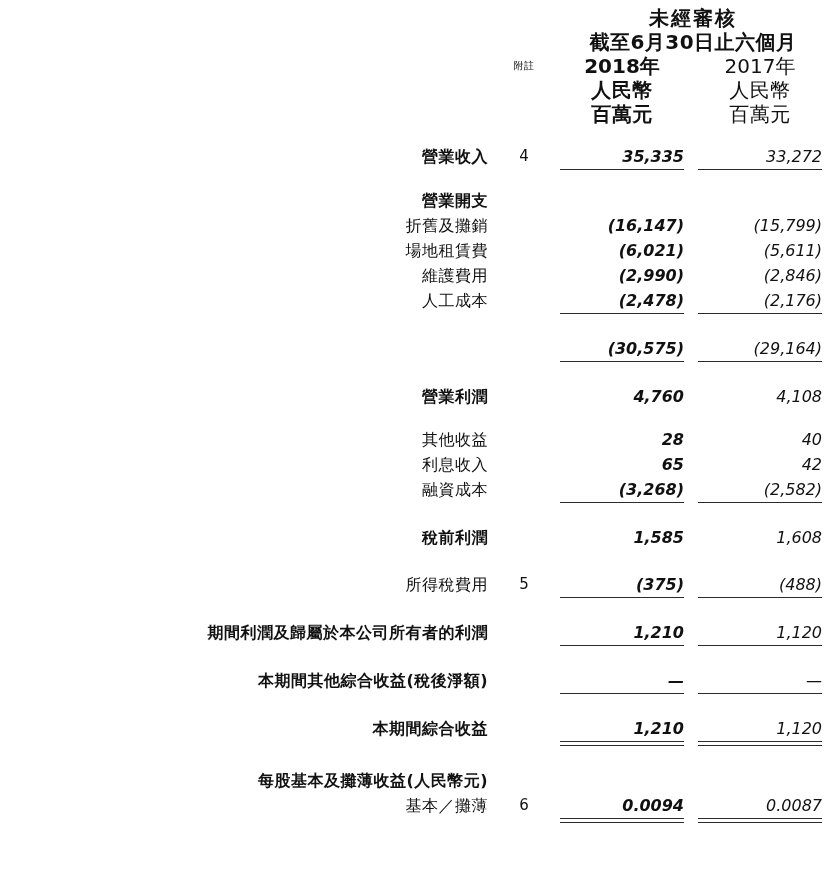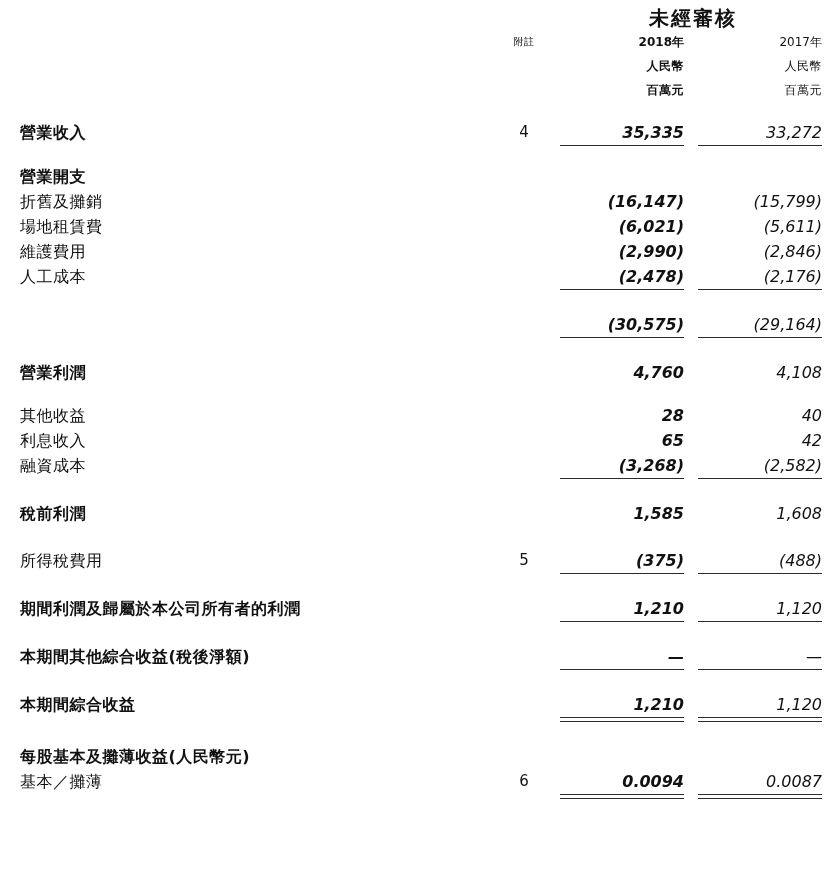--- a/index.html
+++ b/index.html
@@ -33,39 +33,39 @@
   col.c-y2    { width: 128px; }
 
   td {
     vertical-align: bottom;
     padding: 0;
     font-size: 16px;
     line-height: 25px;
     white-space: nowrap;
   }
   td.label {
-    text-align: left;
+    text-align: right;
     padding-left: 2px;
   }
   td.note {
     text-align: center;
     font-size: 15px;
   }
   td.num {
     text-align: right;
     padding-right: 4px;
     font-variant-numeric: tabular-nums;
     font-style: italic;
   }
   .bold { font-weight: bold; }
   .hdr-cell {
-    text-align: right;
+    text-align: center;
     padding-right: 4px;
     font-weight: bold;
-    font-size: 12px;
+    font-size: 20px;
     line-height: 24px;
   }
   .hdr-center {
     text-align: center;
     font-weight: bold;
     font-size: 20px;
     line-height: 24px;
   }
   .note-hdr {
     text-align: center;
@@ -103,20 +103,25 @@
     </colgroup>
     <tbody>
 
       <tr>
         <td class="label"></td>
         <td class="note"></td>
         <td class="hdr-center cjk hdr-title" colspan="3">未經審核</td>
       </tr>
       <tr>
         <td class="label"></td>
+        <td class="note"></td>
+        <td class="hdr-center cjk" colspan="3">截至6月30日止六個月</td>
+      </tr>
+      <tr>
+        <td class="label"></td>
         <td class="note-hdr cjk">附註</td>
         <td class="hdr-cell">2018年</td>
         <td></td>
         <td class="hdr-cell" style="font-weight:normal;">2017年</td>
       </tr>
       <tr>
         <td class="label"></td>
         <td class="note"></td>
         <td class="hdr-cell cjk">人民幣</td>
         <td></td>

